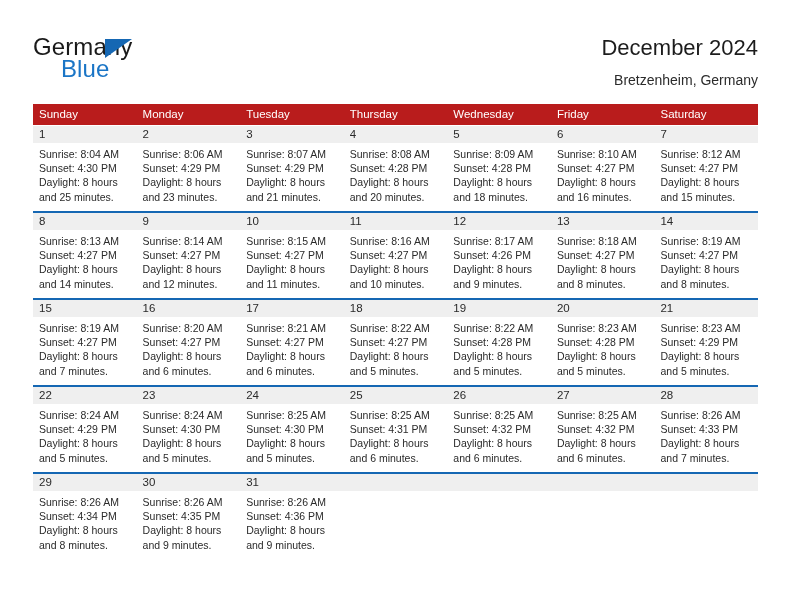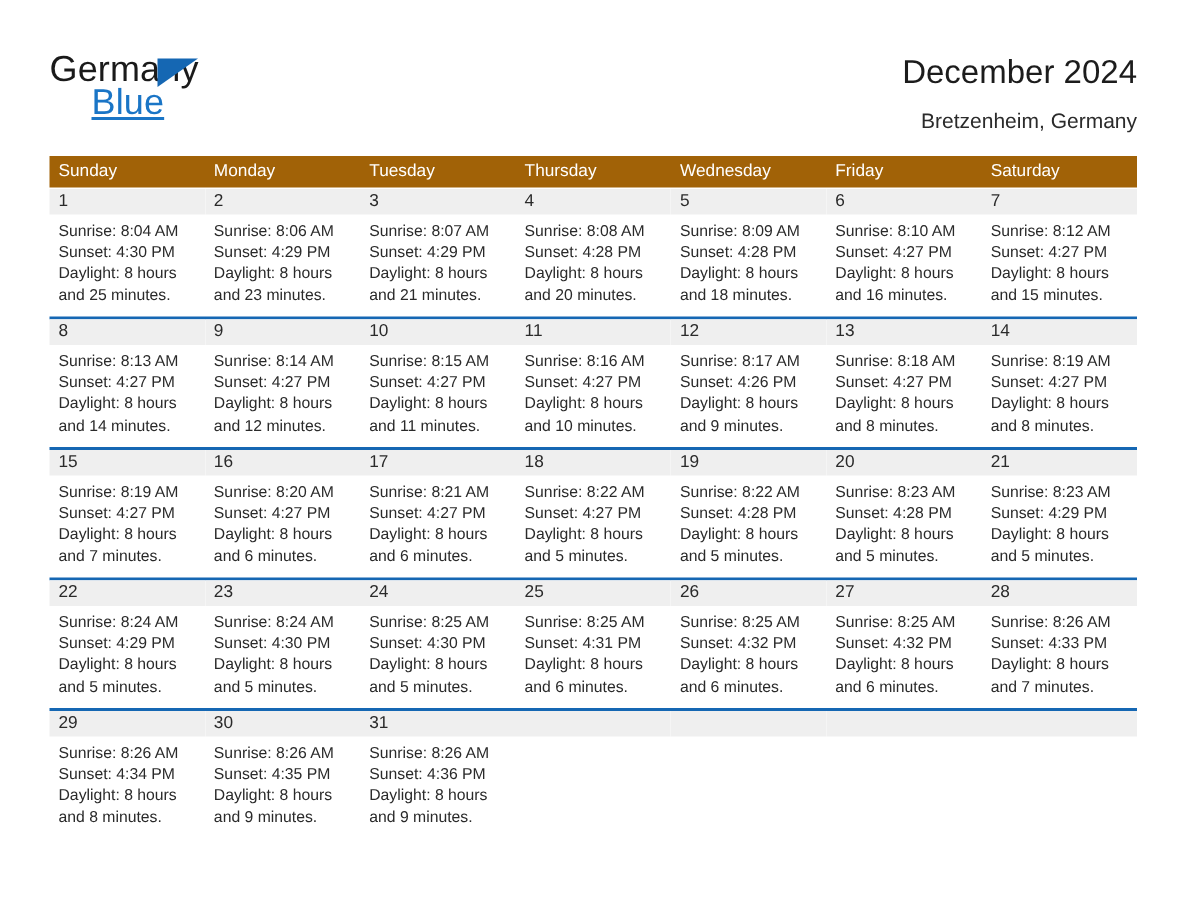--- a/index.html
+++ b/index.html
@@ -59,21 +59,20 @@
     border-bottom: 19px solid transparent;
   }
   .logo-blue {
     position: absolute;
     left: 28px;
     top: 22px;
     font-size: 24px;
     color: #1a75c6;
     line-height: 26px;
     letter-spacing: 0.1px;
-    text-decoration: underline;
   }
 
   .title-block {
     position: absolute;
     right: 0;
     top: 0;
     text-align: right;
   }
   .month-title {
     font-size: 22px;
@@ -95,21 +94,21 @@
   .calendar {
     position: absolute;
     left: 33px;
     top: 104px;
     width: 725px;
   }
 
   .weekday-row {
     display: flex;
     width: 100%;
-    background: #a16207;
+    background: #b91c1c;
   }
   .weekday-cell {
     flex: 1 1 0;
     min-width: 0;
     height: 21px;
     line-height: 21px;
     padding-left: 6px;
     box-sizing: border-box;
     color: #ffffff;
     font-size: 11.5px;

